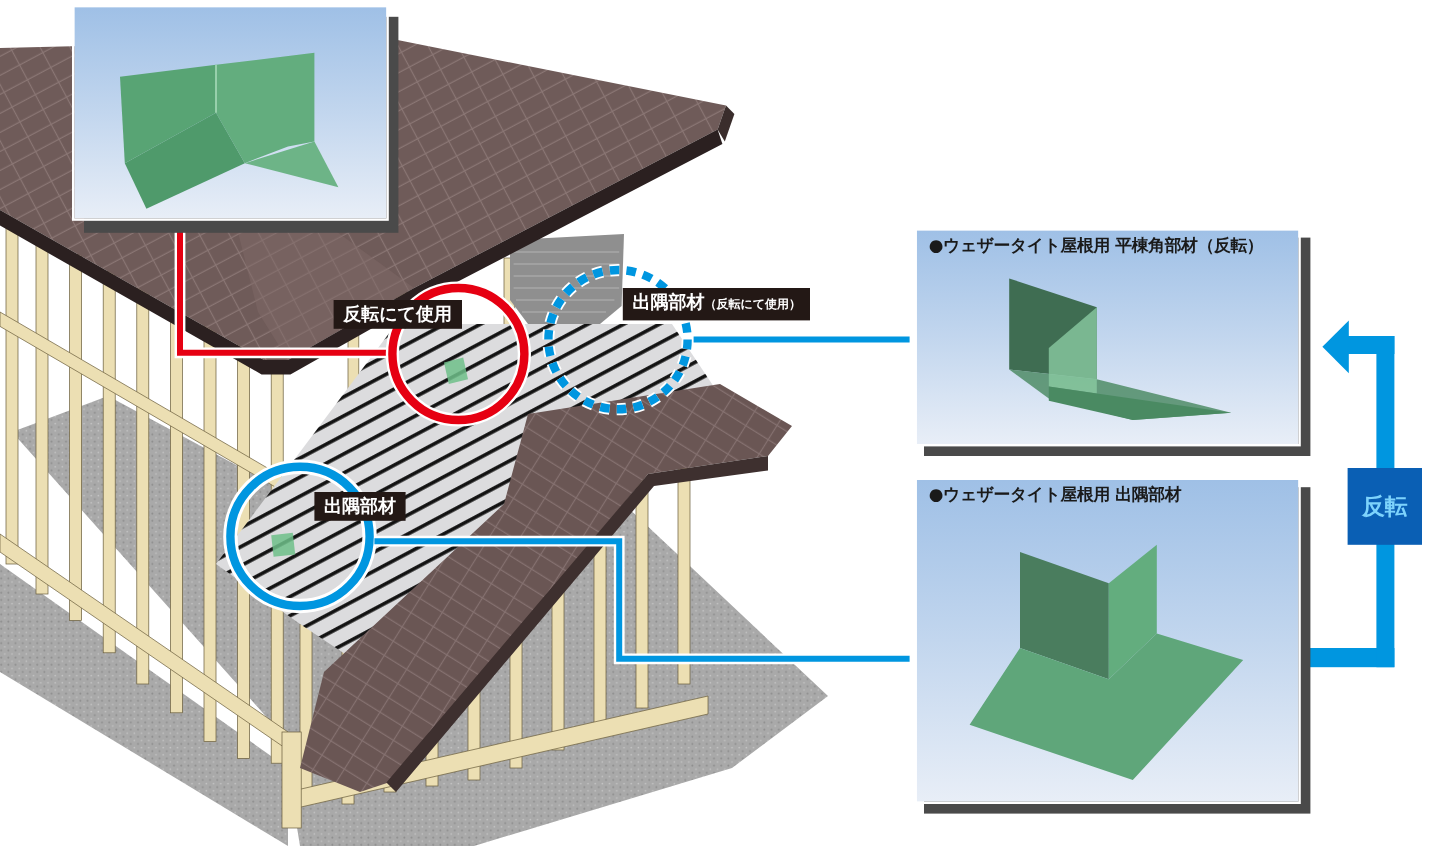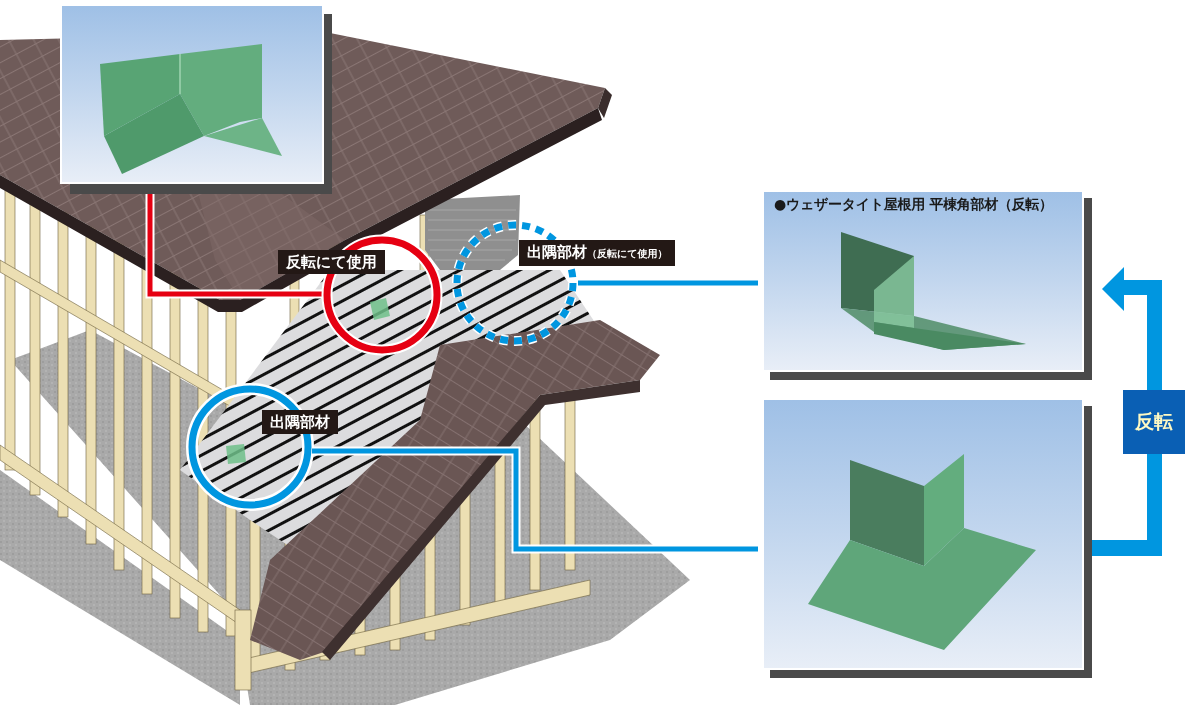--- a/index.html
+++ b/index.html
@@ -10,21 +10,21 @@
            background: linear-gradient(180deg, #9fc0e6 0%, #c2d6ee 50%, #e8eef7 100%);
            border: 2px solid #ffffff; }
   .panel-shadow { position: absolute; background: #4a4a4a; }
   .panel-title { position: absolute; left: 10px; top: 4px; font-size: 14px; font-weight: bold;
                  color: #1a1a1a; white-space: nowrap; letter-spacing: -0.3px; }
   .panel svg { position: absolute; left: 0; top: 0; }
   .label-dark { position: absolute; background: #231815; color: #ffffff; font-weight: bold;
                 font-size: 15px; padding: 3px 8px; white-space: nowrap; line-height: 18px; }
   .label-dark small { font-size: 10px; font-weight: bold; }
   .flip-box { position: absolute; left: 1123px; top: 390px; width: 62px; height: 64px;
-              background: #0a5fb4; color: #fef9c3; font-size: 19px; font-weight: bold;
+              background: #0a5fb4; color: #7dd3fc; font-size: 19px; font-weight: bold;
               display: flex; align-items: center; justify-content: center; }
 </style>
 </head>
 <body>
 
 <div class="scene">
 
   <svg width="760" height="716" viewBox="0 0 760 716" style="position:absolute;left:0;top:0;">
     <defs>
       <pattern id="tiles" width="22" height="14" patternUnits="userSpaceOnUse" patternTransform="rotate(-28)">
@@ -143,20 +143,21 @@
     <svg width="320" height="178" viewBox="0 0 320 178">
       <polygon points="77,40 150,64 150,124 77,116" fill="#3f6d52"></polygon>
       <polygon points="77,116 150,124 262,152 180,158 110,140" fill="#4f8c66" opacity="0.85"></polygon>
       <polygon points="110,98 150,64 150,136 110,130" fill="#8ac9a1" opacity="0.8"></polygon>
       <polygon points="110,130 150,136 262,152 180,158 110,142" fill="#4a8a62"></polygon>
     </svg>
   </div>
 
   <div class="panel-shadow" style="left:770px;top:406px;width:322px;height:272px;"></div>
   <div class="panel" style="left:762px;top:398px;width:322px;height:272px;">
+    <div class="panel-title">●ウェザータイト屋根用 出隅部材</div>
     <svg width="320" height="268" viewBox="0 0 320 268">
       <polygon points="86,60 160,86 160,166 86,140" fill="#4a7d5e"></polygon>
       <polygon points="160,86 200,54 200,128 160,166" fill="#63ad7e"></polygon>
       <polygon points="86,140 160,166 200,128 272,150 180,250 44,204" fill="#5fa67a"></polygon>
     </svg>
   </div>
 
   <div class="label-dark" style="left:278px;top:250px;">
     <span>反転にて使用</span>
   </div>

